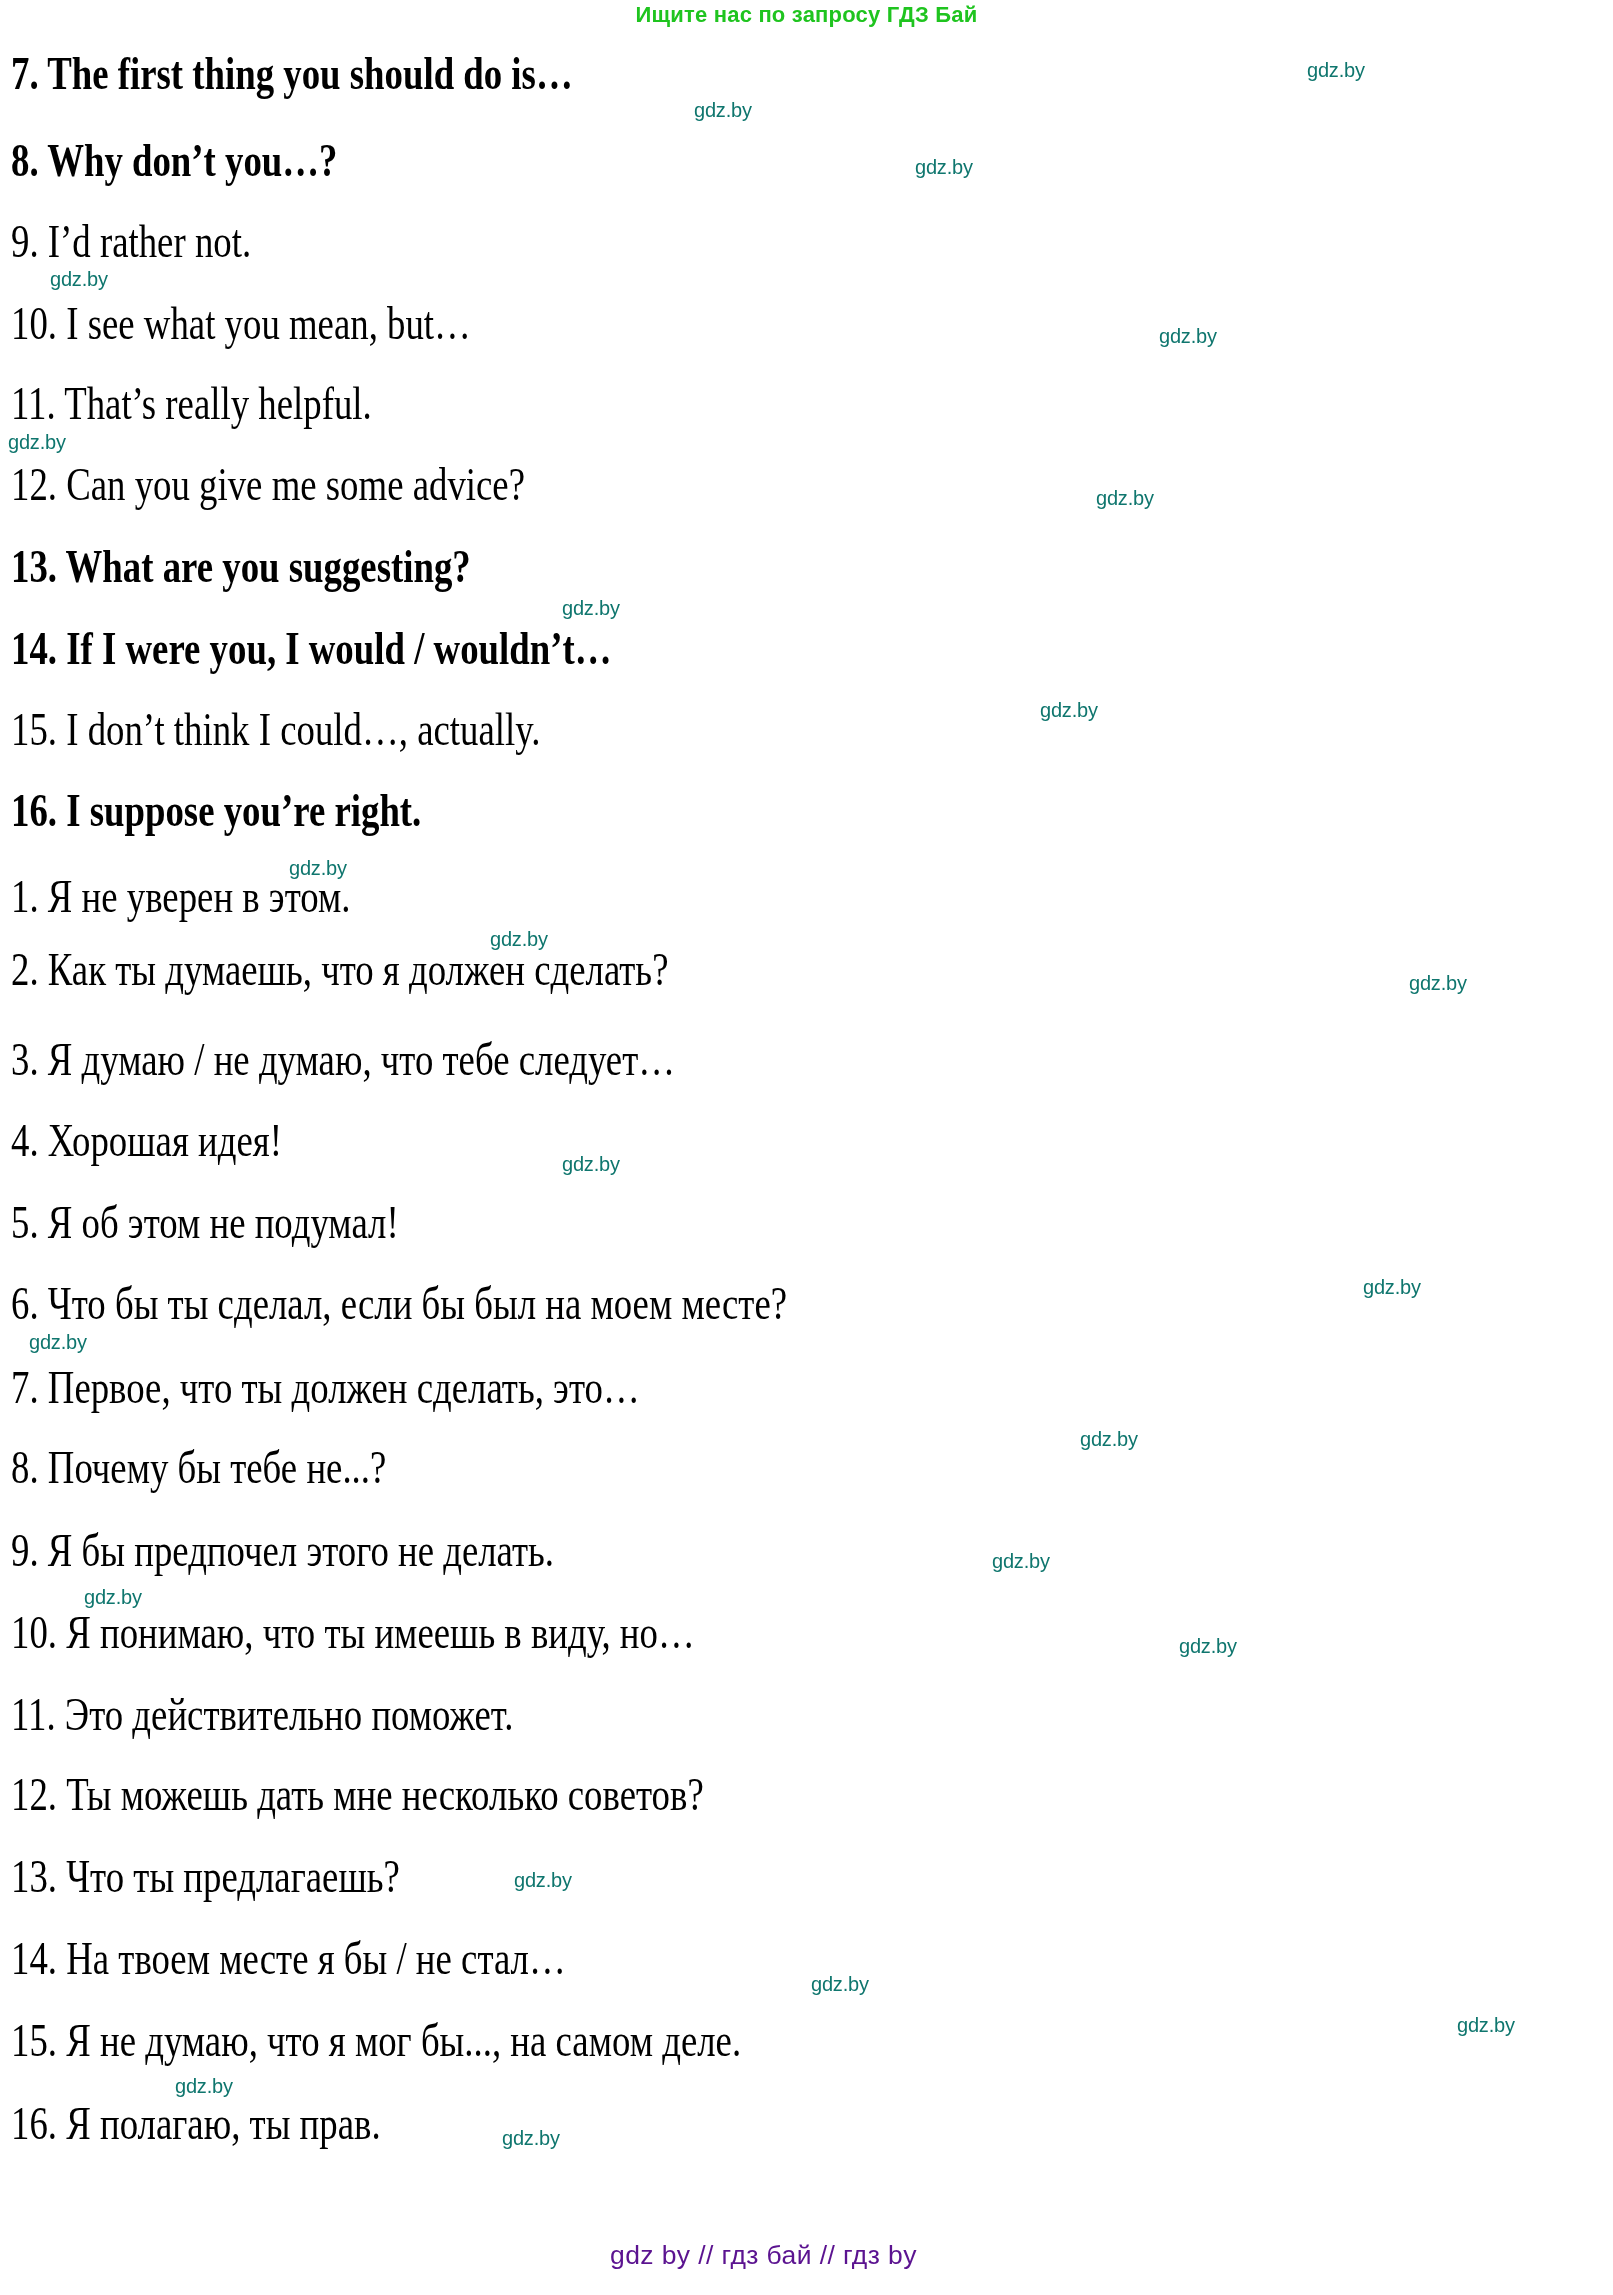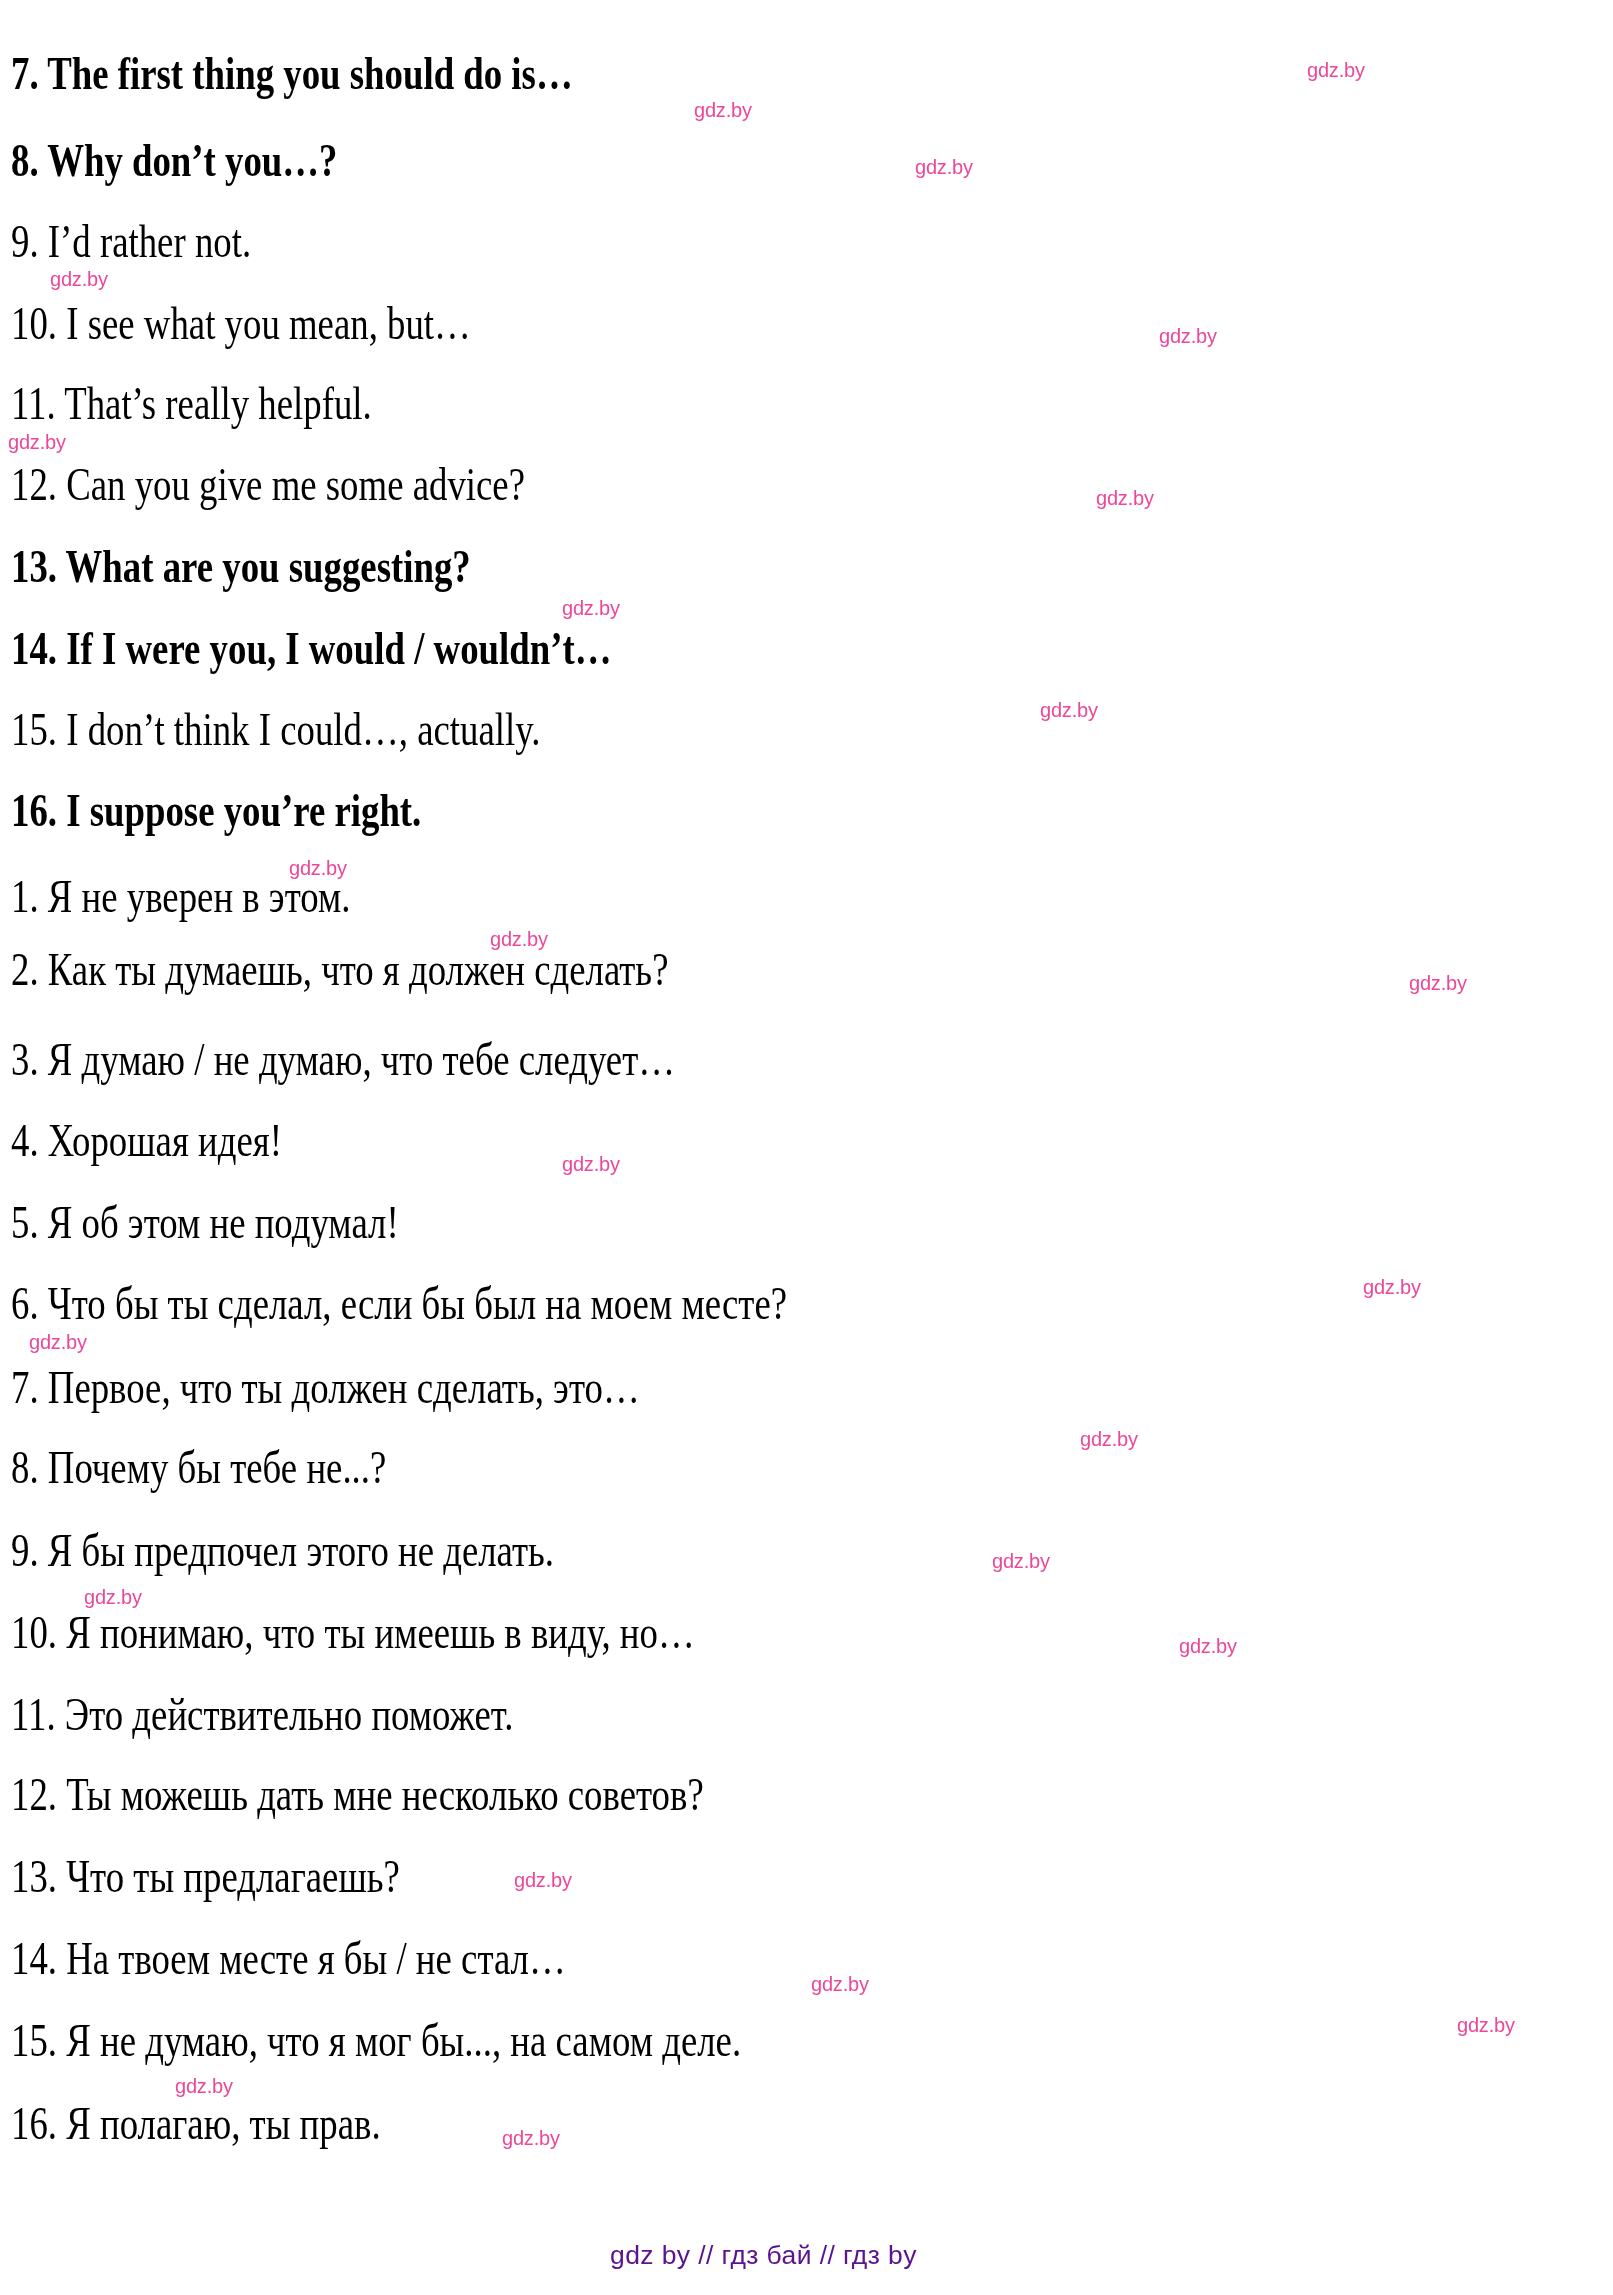--- a/index.html
+++ b/index.html
@@ -47,40 +47,41 @@
   }
   .line.bold {
     font-weight: bold;
   }
 
   
   .wm {
     position: absolute;
     font-family: "Liberation Sans", "DejaVu Sans", sans-serif;
     font-size: 20px;
-    color: #ec4899;
+    color: #0f766e;
     white-space: nowrap;
     letter-spacing: -0.2px;
   }
 
   
   .footer {
     position: absolute;
     font-family: "Liberation Sans", "DejaVu Sans", sans-serif;
     font-size: 26.5px;
     color: #5b1390;
     white-space: nowrap;
     letter-spacing: 0.4px;
   }
 </style>
 </head>
 <body>
 
 <div id="page">
 
+  <div class="promo-header" style="color: rgb(31, 196, 31);">Ищите нас по запросу ГДЗ Бай</div>
 
   <div id="english-list">
       <div class="line bold" style="left: 11.2px; top: 51px;">7. The first thing you should do is…</div>
       <div class="line bold" style="left: 11.2px; top: 138px;">8. Why don’t you…?</div>
       <div class="line" style="left: 11.2px; top: 219px;">9. I’d rather not.</div>
       <div class="line" style="left: 11.2px; top: 301px;">10. I see what you mean, but…</div>
       <div class="line" style="left: 11.2px; top: 381px;">11. That’s really helpful.</div>
       <div class="line" style="left: 11.2px; top: 462px;">12. Can you give me some advice?</div>
       <div class="line bold" style="left: 11.2px; top: 544px;">13. What are you suggesting?</div>
       <div class="line bold" style="left: 11.2px; top: 626px;">14. If I were you, I would / wouldn’t…</div>

